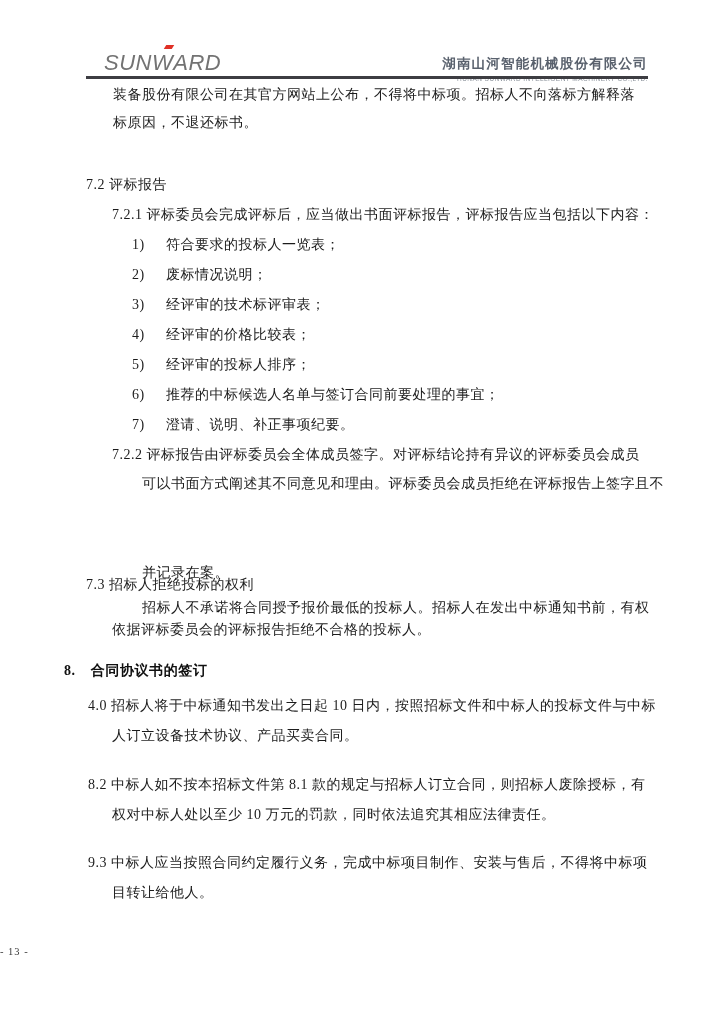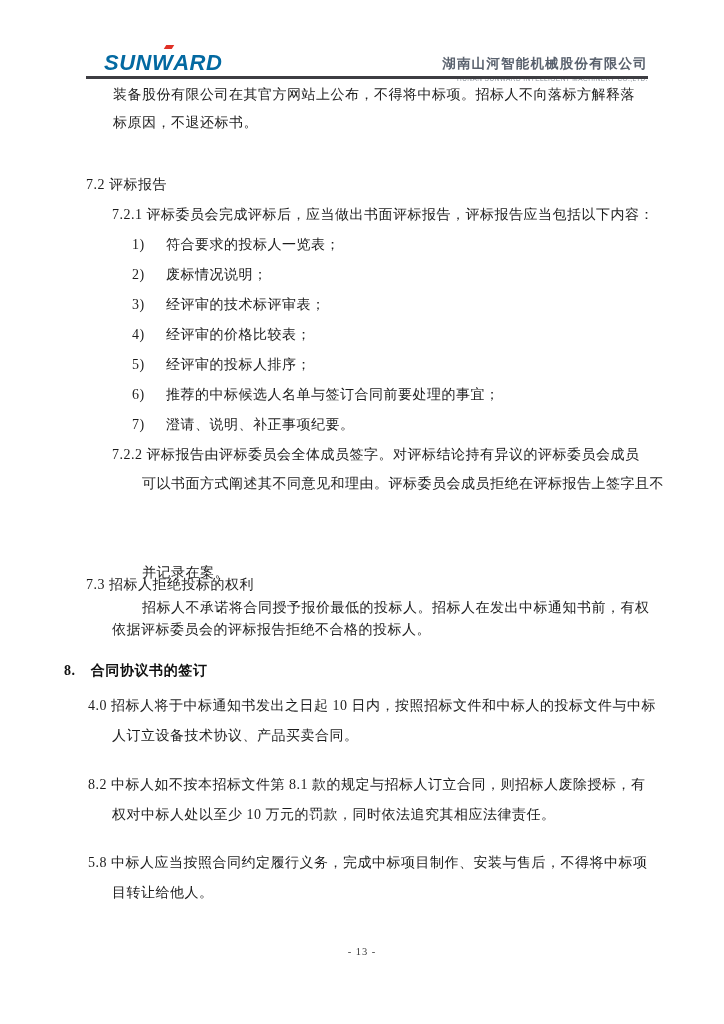--- a/index.html
+++ b/index.html
@@ -9,23 +9,23 @@
     margin:0 auto;
     background:#ffffff;
     font-family:"Liberation Serif","DejaVu Serif",serif;
     color:#1c1c1c;
     overflow:hidden;
   }
   
   .logo{
     position:absolute;top:50px;left:104px;
     font-family:"Liberation Sans","DejaVu Sans",sans-serif;
-    font-weight:bold;font-style:italic;
+    font-weight:normal;font-style:italic;
     font-size:22px;letter-spacing:.5px;
-    color:#0369a1;white-space:nowrap;
+    color:#737373;white-space:nowrap;
   }
   .logo .w{position:relative;display:inline-block;}
   .logo .accent{
     position:absolute;top:-5px;right:0px;
     width:8px;height:4px;background:#e03026;
     transform:skewX(-32deg);
   }
   .company{
     position:absolute;top:49px;right:76px;
     text-align:right;
@@ -51,21 +51,21 @@
   .h8{
     position:absolute;
     font-family:"Liberation Serif","DejaVu Serif",serif;
     font-weight:bold;font-size:14px;letter-spacing:.6px;
     white-space:nowrap;color:#111;
   }
   .h8 .h8t{margin-left:15px;}
   
   .footer{
     position:absolute;top:946px;left:0;width:100%;
-    text-align:center;font-size:10.5px;color:#3a3a3a;letter-spacing:1px;
+    text-align:left;font-size:10.5px;color:#3a3a3a;letter-spacing:1px;
   }
 </style>
 </head>
 <body>
 
 <div class="page">
 
   <div class="logo">
     <span>SUN</span><span class="w"><span>W</span><span class="accent"></span></span><span>ARD</span>
   </div>
@@ -99,18 +99,18 @@
 
   <div class="h8" style="top:662px;left:64px">
     <span>8.</span><span class="h8t">合同协议书的签订</span>
   </div>
   <div class="ln" style="top:699px;left:88px">4.0 招标人将于中标通知书发出之日起 10 日内，按照招标文件和中标人的投标文件与中标</div>
   <div class="ln" style="top:729px;left:112px">人订立设备技术协议、产品买卖合同。</div>
 
   <div class="ln" style="top:778px;left:88px">8.2 中标人如不按本招标文件第 8.1 款的规定与招标人订立合同，则招标人废除授标，有</div>
   <div class="ln" style="top:808px;left:112px">权对中标人处以至少 10 万元的罚款，同时依法追究其相应法律责任。</div>
 
-  <div class="ln" style="top:856px;left:88px">5.8 中标人应当按照合同约定履行义务，完成中标项目制作、安装与售后，不得将中标项</div>
+  <div class="ln" style="top:856px;left:88px">9.3 中标人应当按照合同约定履行义务，完成中标项目制作、安装与售后，不得将中标项</div>
   <div class="ln" style="top:886px;left:112px">目转让给他人。</div>
 
   <div class="footer">- 13 -</div>
 
 </div>
 
 </body></html>

